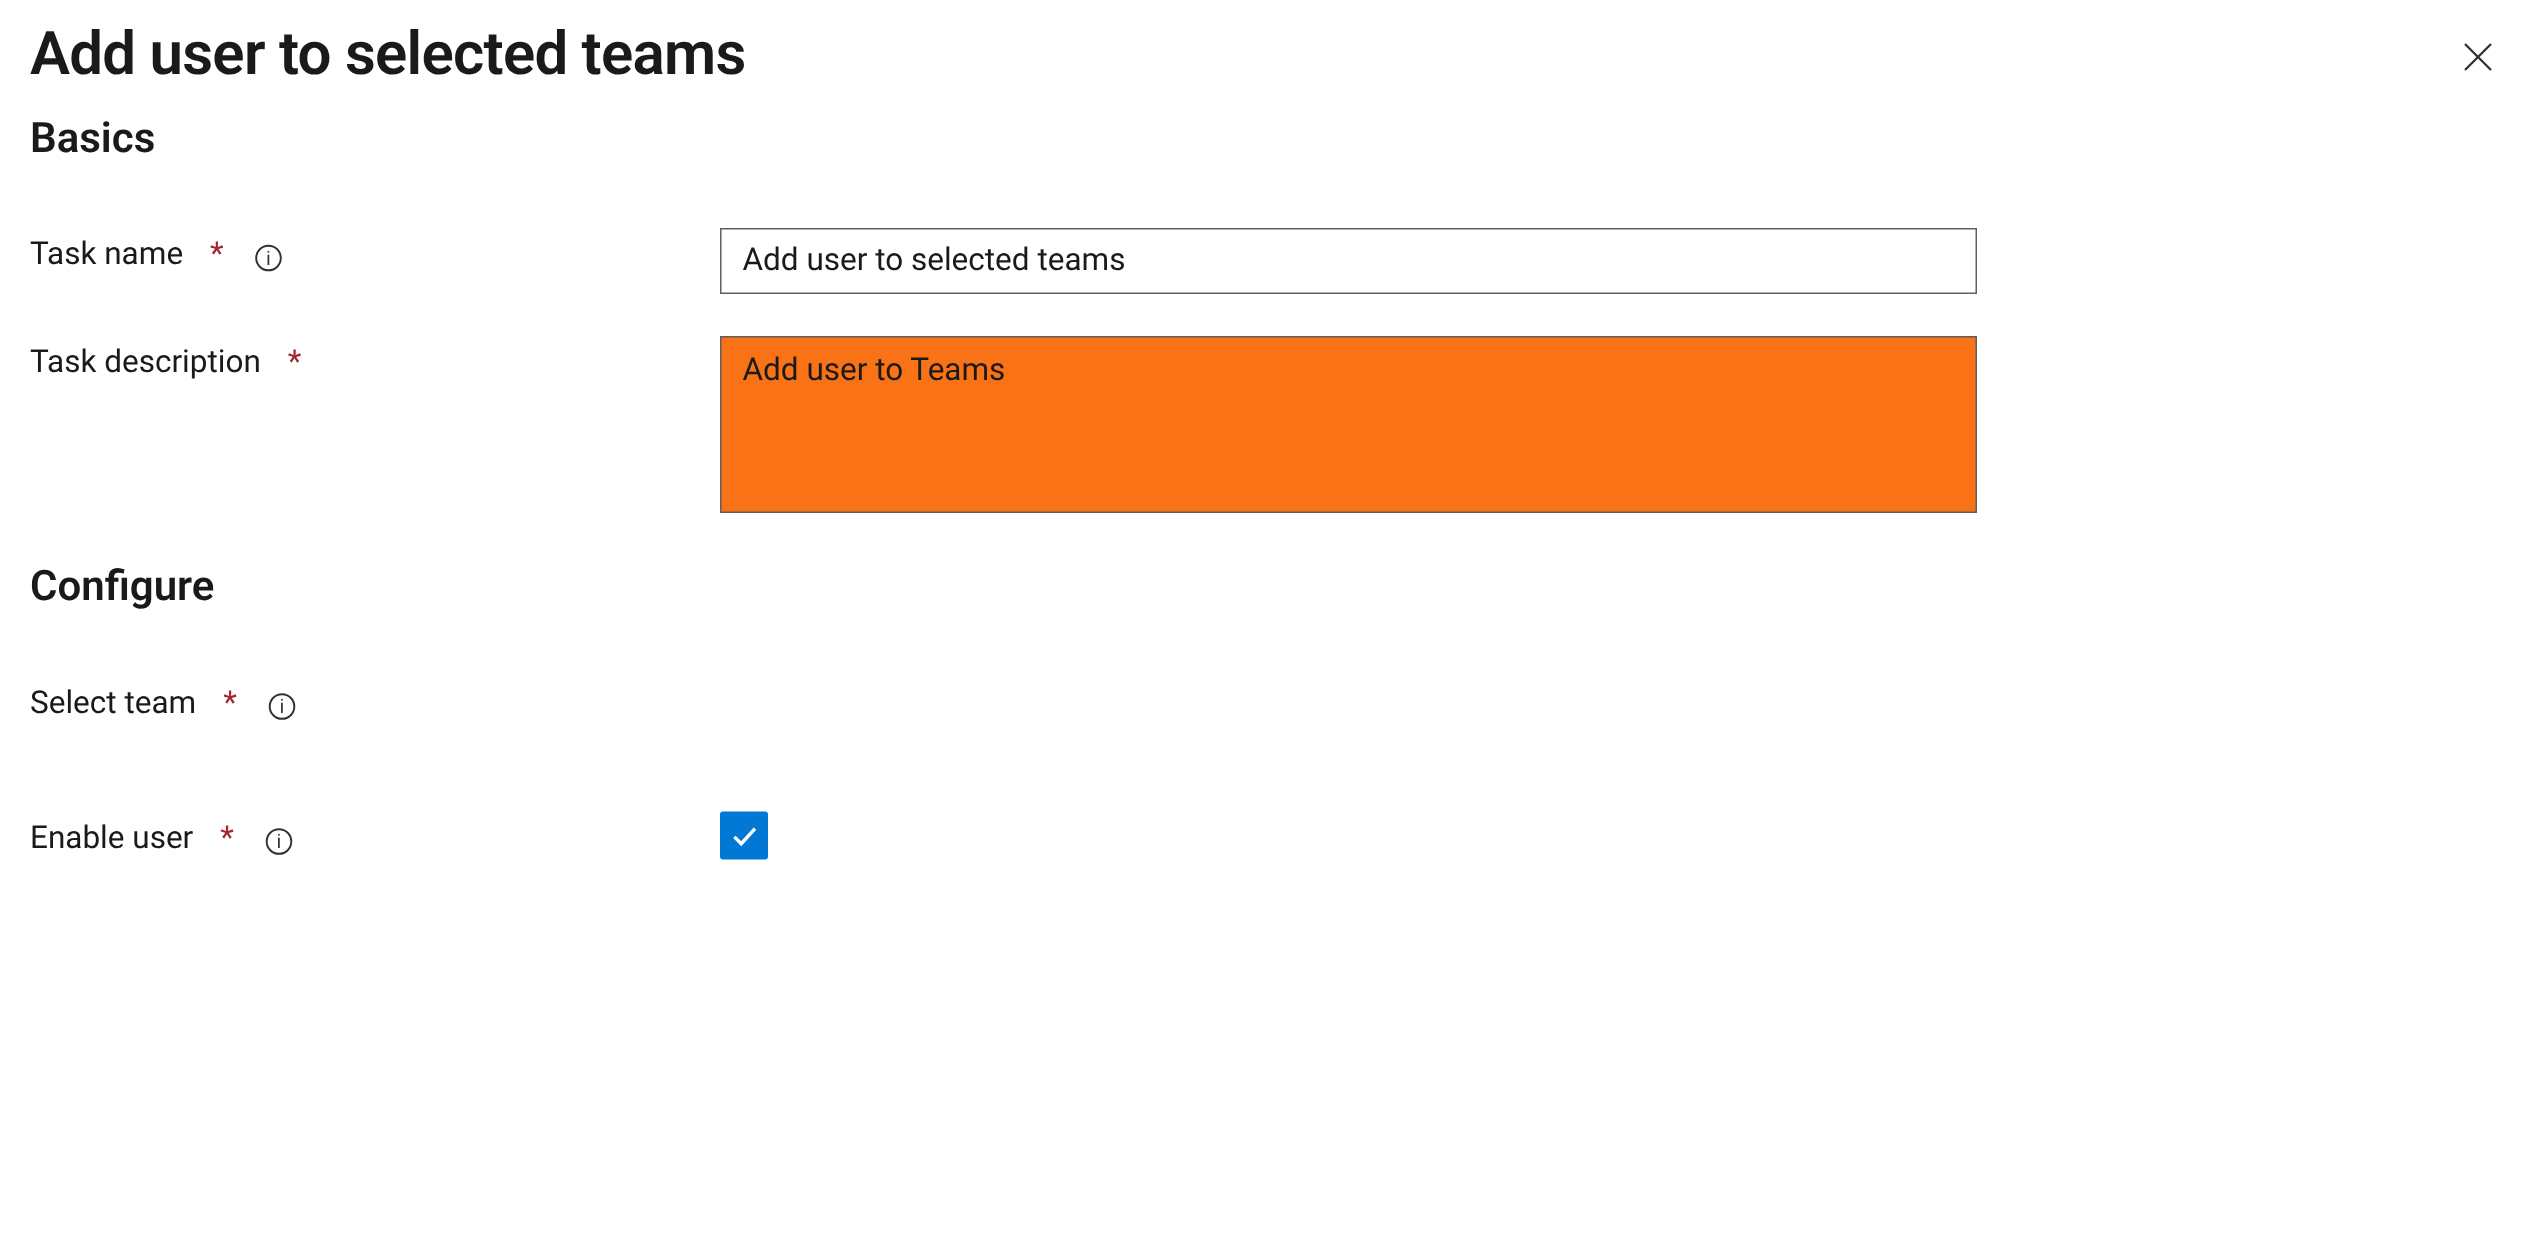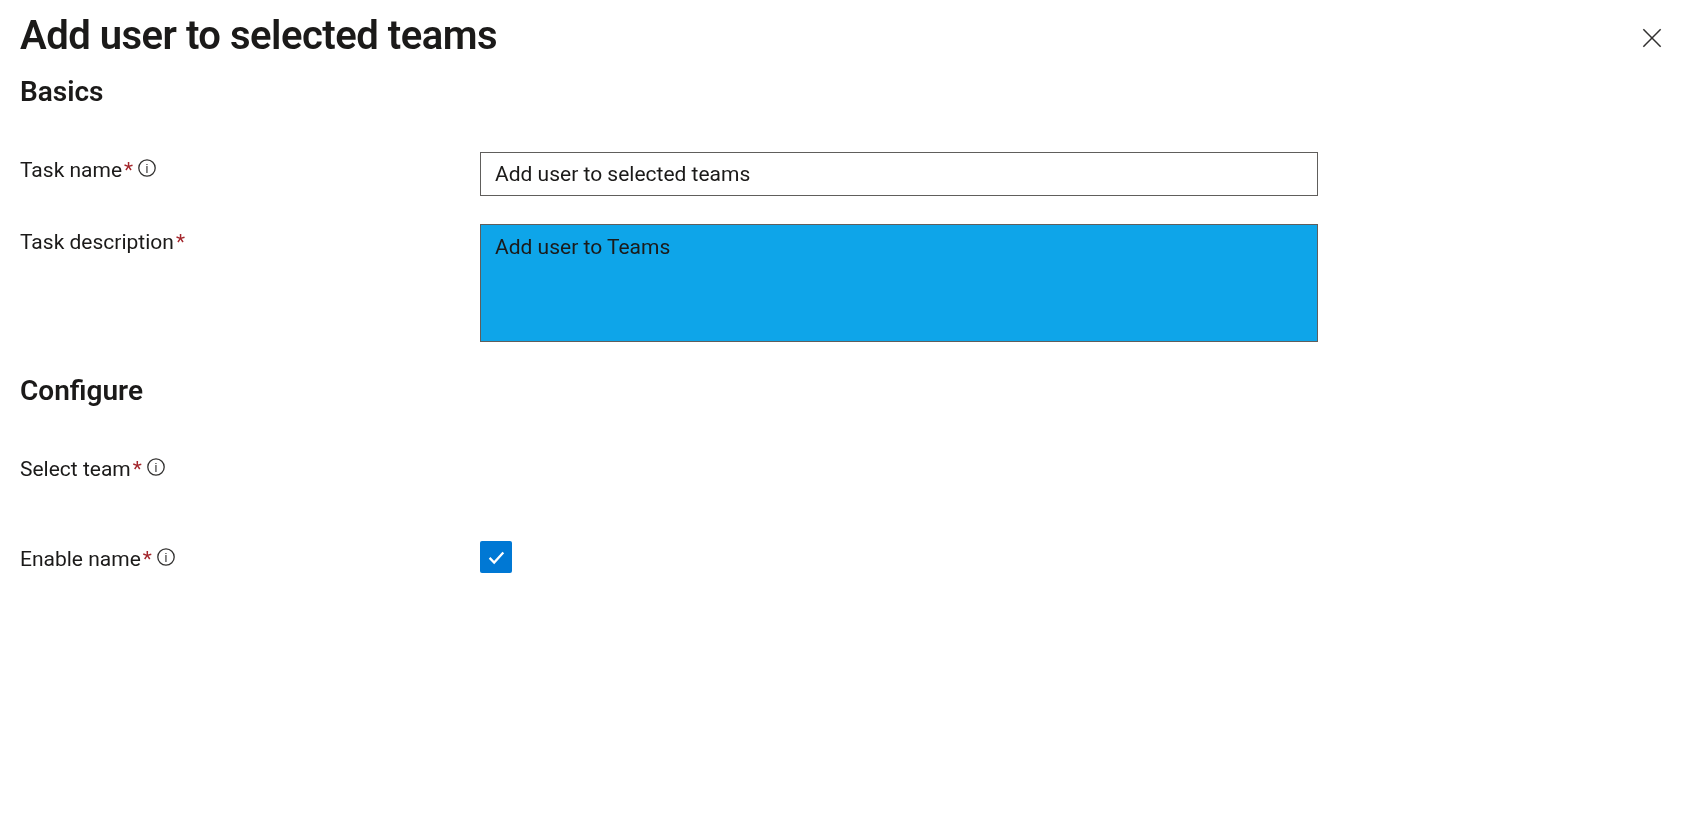--- a/index.html
+++ b/index.html
@@ -54,22 +54,22 @@
   }
   .row {
     display: flex;
     align-items: flex-start;
     margin-bottom: 28px;
   }
   .row.spaced { margin-bottom: 60px; }
   .label-col {
     flex: 0 0 460px;
     display: flex;
-    align-items: flex-start;
-    gap: 0;
+    align-items: flex-end;
+    gap: 16px;
     padding-top: 6px;
   }
   .label-text {
     font-size: 21px;
     color: #1b1a19;
   }
   .req {
     color: #a4262c;
     font-size: 21px;
     margin-left: 2px;
@@ -106,21 +106,21 @@
   .textarea {
     width: 838px;
     height: 118px;
     border: 1px solid #605e5c;
     padding: 10px 14px;
     font-size: 21px;
     font-family: inherit;
     color: #1b1a19;
     resize: none;
     outline: none;
-    background: #0ea5e9;
+    background: #f97316;
   }
   .link {
     font-size: 21px;
     color: #0078d4;
     cursor: pointer;
   }
   .checkbox {
     width: 32px;
     height: 32px;
     background: #0078d4;
@@ -184,21 +184,21 @@
         <svg width="20" height="20" viewBox="0 0 20 20">
           <circle cx="10" cy="10" r="8.2"></circle>
           <text x="10" y="14.5" text-anchor="middle">i</text>
         </svg>
       </span>
     </div>
   </div>
 
   <div class="row">
     <div class="label-col">
-      <span class="label-text">Enable name</span>
+      <span class="label-text">Enable user</span>
       <span class="req">*</span>
       <span class="info-icon">
         <svg width="20" height="20" viewBox="0 0 20 20">
           <circle cx="10" cy="10" r="8.2"></circle>
           <text x="10" y="14.5" text-anchor="middle">i</text>
         </svg>
       </span>
     </div>
     <div class="input-col">
       <div class="checkbox">

